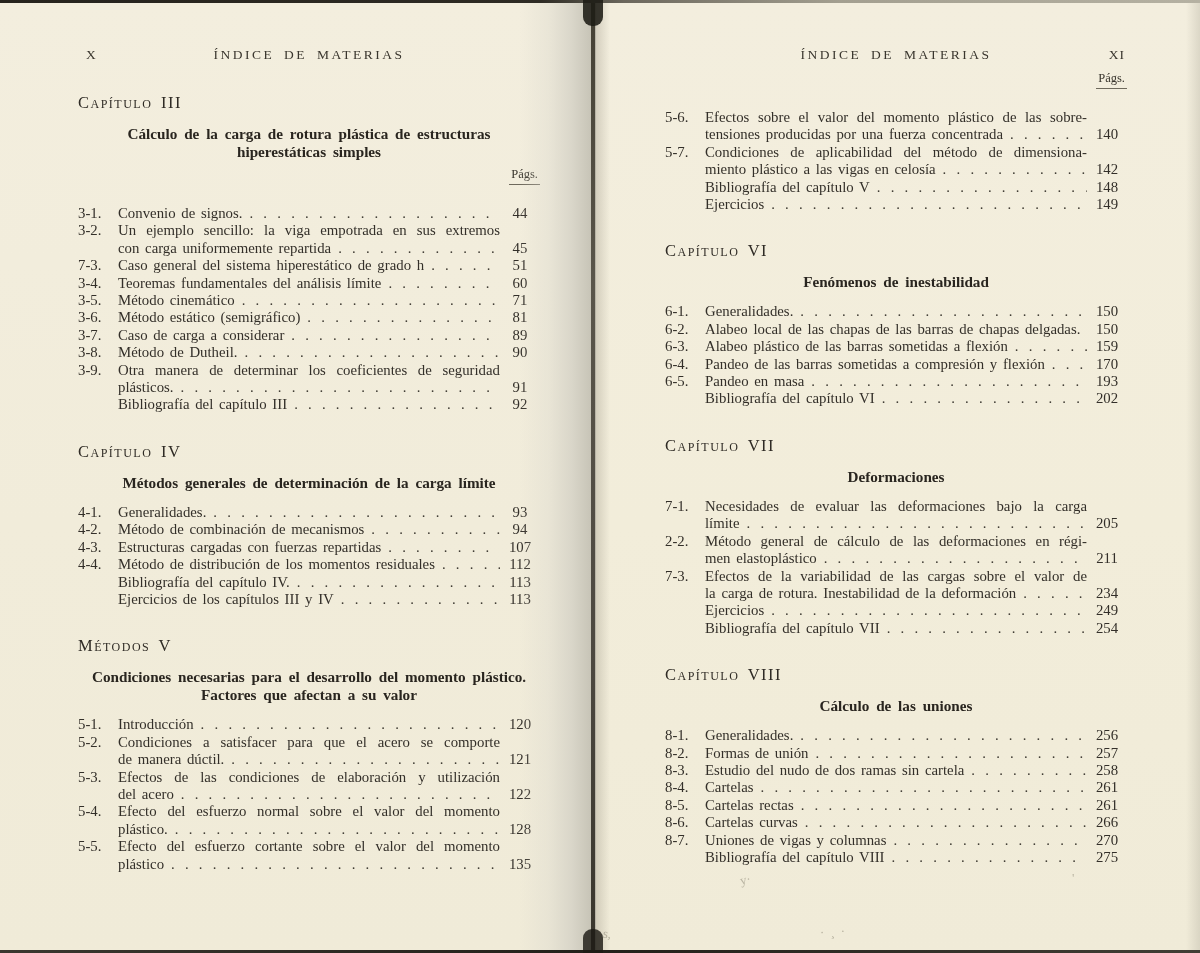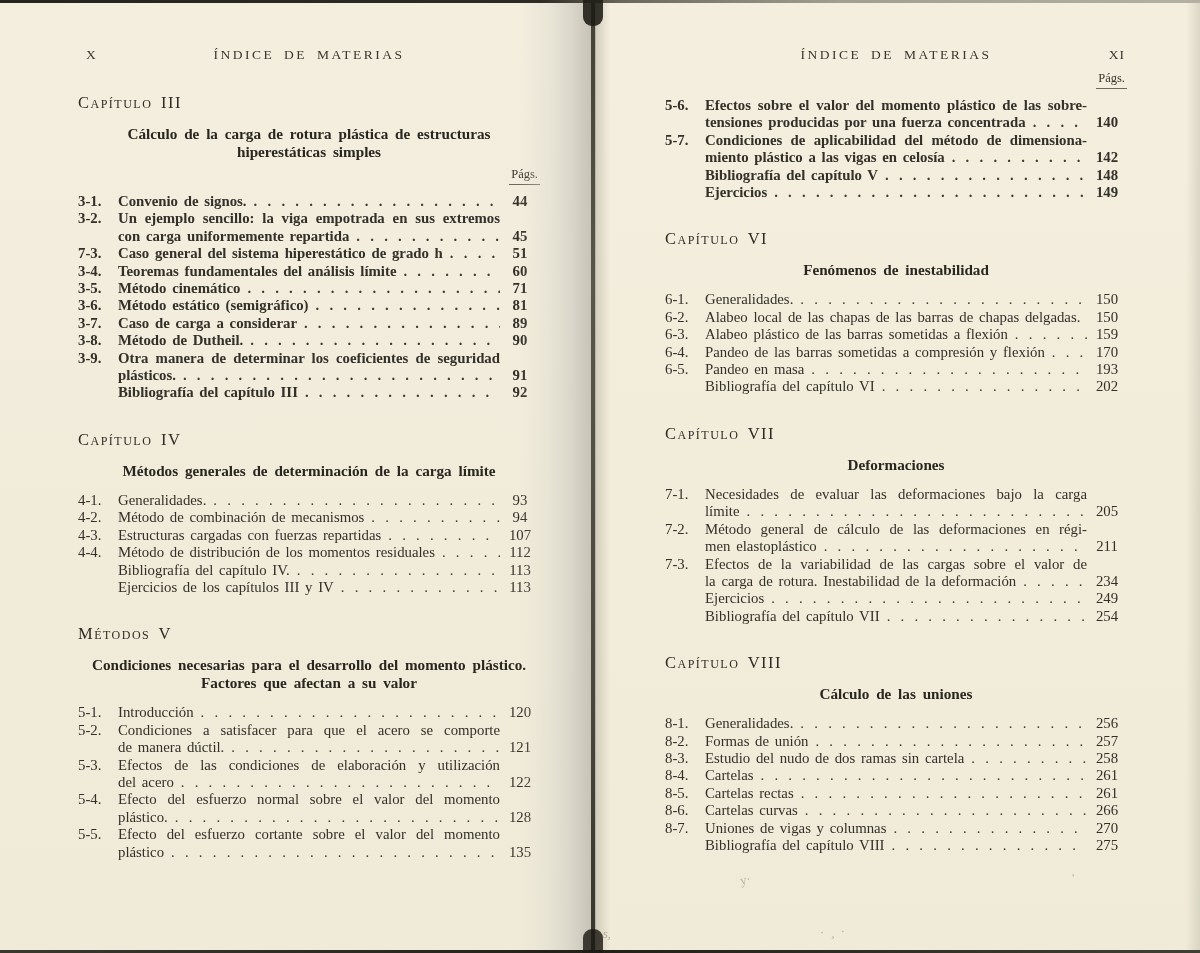--- a/index.html
+++ b/index.html
@@ -76,21 +76,21 @@
   .chapter{
     font-variant:small-caps;
     font-size:16.5px;letter-spacing:1.5px;word-spacing:3px;color:#2f2b25;
     margin-top:28px;margin-bottom:12px;font-family:Liberation Serif, serif;
   }
   .sec-title{
     text-align:center;font-weight:bold;font-size:15.2px;line-height:18px;
     word-spacing:3px;color:#29251f;
   }
   .entries{margin-top:12px;}
-  .toc-section:first-child .entries{margin-top:8px;font-weight:bold;}
+  .toc-section:first-child .entries{margin-top:20px;}
 
   
   .entry{display:flex;font-size:14.8px;line-height:17.4px;word-spacing:2px;}
   .e-num{width:40px;flex-shrink:0;}
   .e-content{flex:1;min-width:0;}
   .e-line.full{text-align:justify;text-align-last:justify;}
   .e-line.last{display:flex;align-items:baseline;}
   .e-text{white-space:nowrap;}
   .e-dots{
     flex:1;min-width:0;overflow:hidden;white-space:nowrap;
@@ -493,21 +493,21 @@
                 <div class="e-content">
                   <div class="e-line full">Necesidades de evaluar las deformaciones bajo la carga</div>
                   <div class="e-line last">
                     <span class="e-text">límite</span>
                     <span class="e-dots">. . . . . . . . . . . . . . . . . . . . . . . . . . . . . . . . . . . . . . . . . . . . . . . .</span>
                   </div>
                 </div>
                 <span class="e-page">205</span>
               </div>
               <div class="entry">
-                <span class="e-num">7-2.</span>
+                <span class="e-num">2-2.</span>
                 <div class="e-content">
                   <div class="e-line full">Método general de cálculo de las deformaciones en régi-</div>
                   <div class="e-line last">
                     <span class="e-text">men elastoplástico</span>
                     <span class="e-dots">. . . . . . . . . . . . . . . . . . . . . . . . . . . . . . . . . . . . . . . . . . . . . . . .</span>
                   </div>
                 </div>
                 <span class="e-page">211</span>
               </div>
               <div class="entry">

